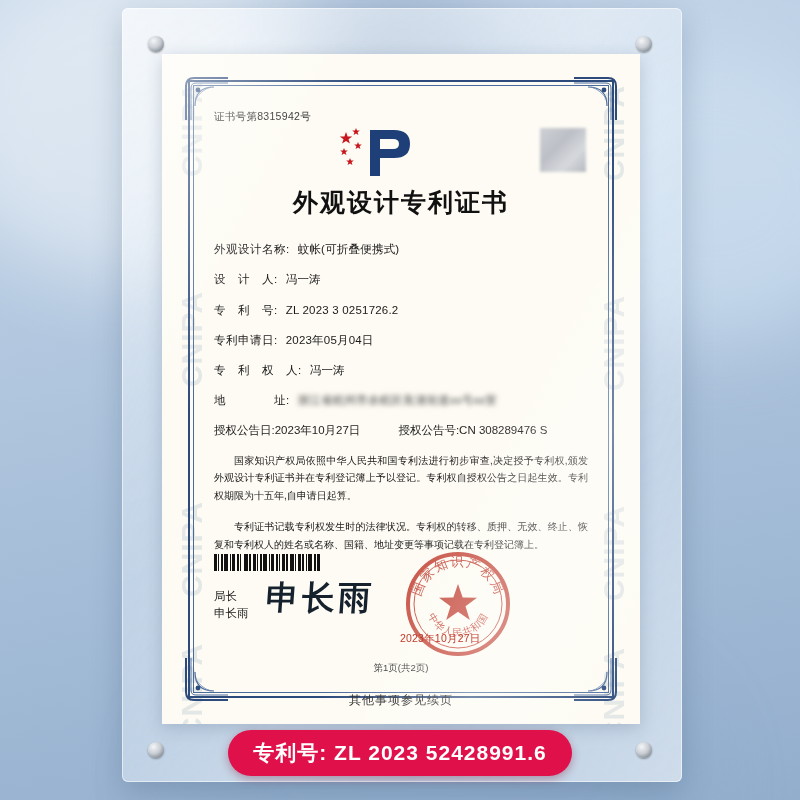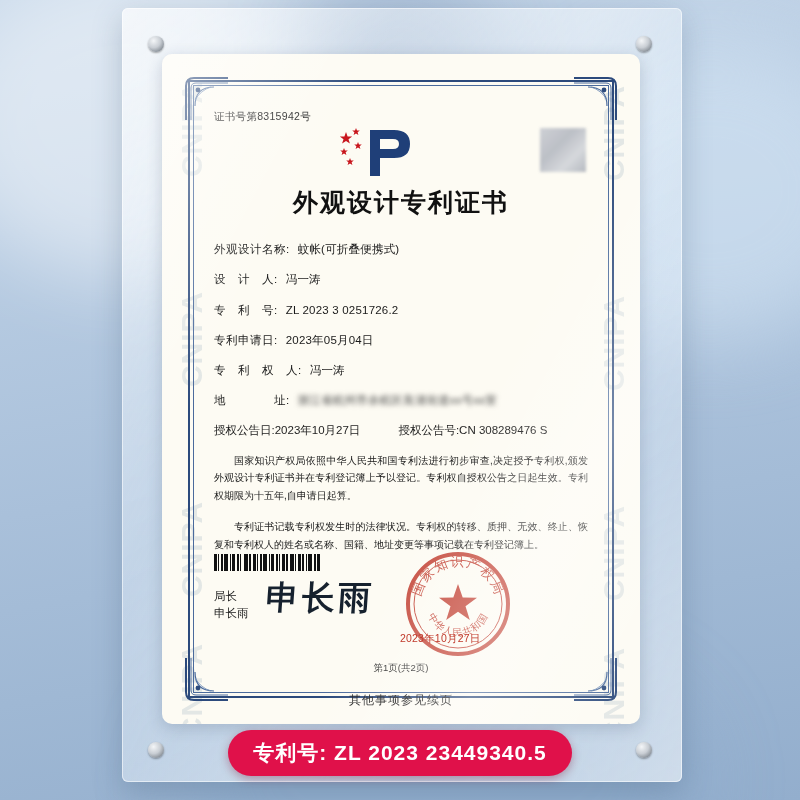--- a/index.html
+++ b/index.html
@@ -70,21 +70,20 @@
   
   #paper {
     position: absolute;
     left: 162px;
     top: 54px;
     width: 478px;
     height: 670px;
     background: #fdfbf3;
     box-shadow: 0 4px 16px rgba(40,60,90,0.20);
     overflow: hidden;
-    border-radius: 10px;
   }
   
   #paper .sheen {
     position: absolute;
     inset: 0;
     background: linear-gradient(118deg, rgba(255,255,255,0.55) 0%, rgba(255,255,255,0.0) 26%, rgba(255,255,255,0.0) 60%, rgba(255,255,255,0.35) 78%, rgba(255,255,255,0.0) 100%);
     pointer-events: none;
     z-index: 5;
   }
 
@@ -547,15 +546,15 @@
       </svg>
     </div>
     <div id="seal-date">2023年10月27日</div>
 
     <div id="page-no">第1页(共2页)</div>
     <div id="footnote">其他事项参见续页</div>
 
     <div class="sheen"></div>
   </div>
 
-  <div id="banner">专利号: ZL 2023 23449340.5</div>
+  <div id="banner">专利号: ZL 2023 52428991.6</div>
 
 </div>
 
 </body></html>

